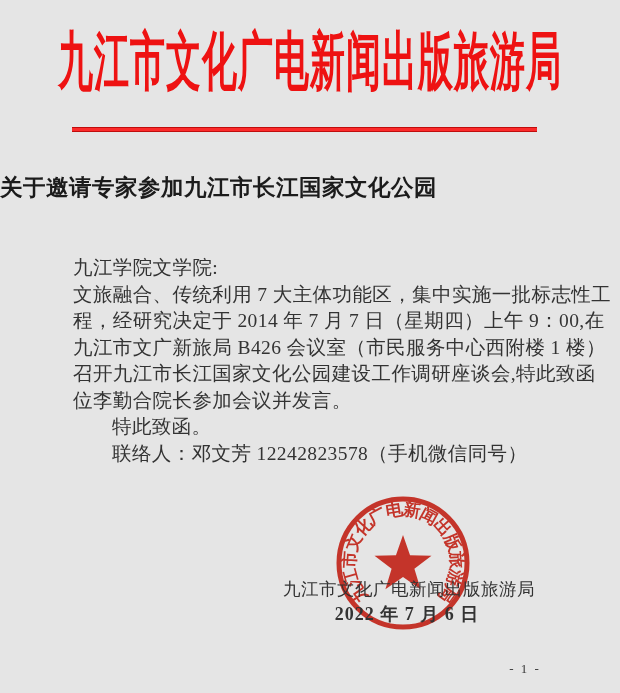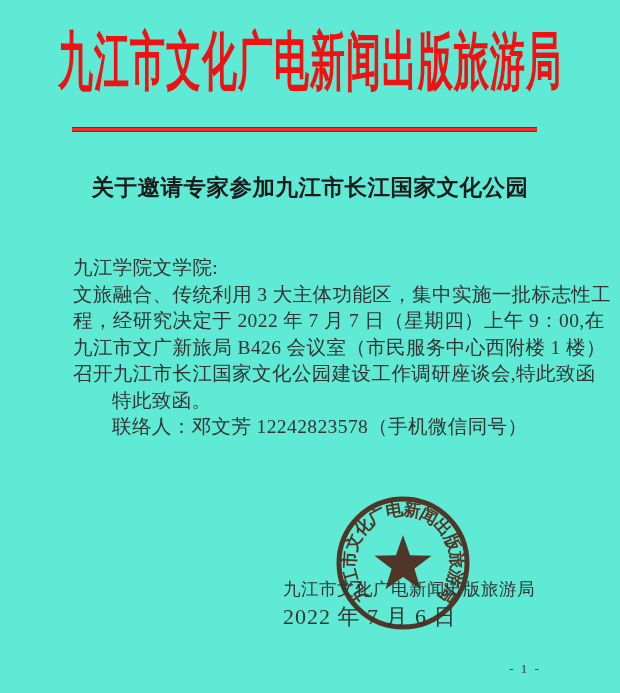--- a/index.html
+++ b/index.html
@@ -1,35 +1,35 @@
 <!DOCTYPE html>
 <html><head>
 <meta charset="utf-8">
 <style>
   html,body { margin:0; padding:0; background:#fff; }
   .page {
-    position:relative; width:620px; height:693px; background:#5eead4;
+    position:relative; width:620px; height:693px; background:#e5e5e5;
     font-family:"Liberation Serif","DejaVu Serif",serif; overflow:hidden;
     margin:0 auto;
   }
   
   .letterhead {
     position:absolute; top:30px; left:0; width:620px; text-align:center;
     font-size:35px; font-weight:bold; color:#ee1212; line-height:1;
     letter-spacing:1px; white-space:nowrap;
     transform:scaleY(1.82); transform-origin:50% 0;
   }
   .red-line {
     position:absolute; top:127px; left:72px; width:465px; height:5px;
     background:linear-gradient(to bottom,
       #c00d0d 0%, #c00d0d 18%, #fb2a2a 18%, #fb2a2a 82%, #c00d0d 82%, #c00d0d 100%);
   }
   
   .doc-title {
-    position:absolute; top:173px; left:0; width:620px; text-align:center;
+    position:absolute; top:173px; left:0; width:620px; 
     font-size:22.5px; font-weight:bold; color:#1b1b1b; line-height:30px;
     letter-spacing:0.5px;
   }
   
   .body-text {
     position:absolute; top:255px; left:73px; width:474px;
     font-size:19.5px; line-height:26.5px; color:#333333; letter-spacing:0.4px;
     white-space:nowrap;
   }
   .body-line.indent { text-indent:2em; }
@@ -37,22 +37,22 @@
   .seal {
     position:absolute; left:332px; top:492px; width:142px; height:142px;
     opacity:0.93; mix-blend-mode:multiply; pointer-events:none;
   }
   
   .signature {
     position:absolute; left:283px; top:577px; width:248px; text-align:center;
     font-size:17.5px; color:#333333; letter-spacing:0.5px; white-space:nowrap;
   }
   .sign-date {
-    position:absolute; left:283px; top:602px; width:248px; text-align:left;
-    font-size:22px; color:#333333; letter-spacing:1px; white-space:nowrap;
+    position:absolute; left:283px; top:602px; width:248px; text-align:center;
+    font-size:18px; color:#333333; letter-spacing:1px; white-space:nowrap;font-weight:bold;
   }
   .page-number {
     position:absolute; left:480px; top:661px; width:90px; text-align:center;
     font-size:13px; color:#3a3a3a; letter-spacing:2px;
   }
 </style>
 </head>
 <body>
 
 <div class="page">
@@ -60,24 +60,25 @@
   <div class="letterhead">九江市文化广电新闻出版旅游局</div>
 
   <div class="red-line"></div>
 
   <div class="doc-title">
     <div>关于邀请专家参加九江市长江国家文化公园</div>
   </div>
 
   <div class="body-text">
       <div class="body-line">九江学院文学院:</div>
-      <div class="body-line">文旅融合、传统利用 3 大主体功能区，集中实施一批标志性工</div>
-      <div class="body-line">程，经研究决定于 2022 年 7 月 7 日（星期四）上午 9：00,在</div>
+      <div class="body-line">文旅融合、传统利用 7 大主体功能区，集中实施一批标志性工</div>
+      <div class="body-line">程，经研究决定于 2014 年 7 月 7 日（星期四）上午 9：00,在</div>
       <div class="body-line">九江市文广新旅局 B426 会议室（市民服务中心西附楼 1 楼）</div>
       <div class="body-line">召开九江市长江国家文化公园建设工作调研座谈会,特此致函</div>
+      <div class="body-line">位李勤合院长参加会议并发言。</div>
       <div class="body-line indent">特此致函。</div>
       <div class="body-line indent">联络人：邓文芳 12242823578（手机微信同号）</div>
     </div>
 
   <svg class="seal" viewBox="0 0 142 142" xmlns="http://www.w3.org/2000/svg">
     <circle cx="71" cy="71" r="64" fill="none" stroke="#d92b1e" stroke-width="5"></circle>
     <polygon fill="#d92b1e" points="71,43 78.05,63.29 99.5,63.7 82.4,76.7 88.6,97.3 71,85 53.4,97.3 59.6,76.7 42.5,63.7 63.95,63.29"></polygon>
     <defs>
       <path id="sealArc" d="M 37.06 104.94 A 48 48 0 1 1 104.94 104.94" fill="none"></path>
     </defs>

